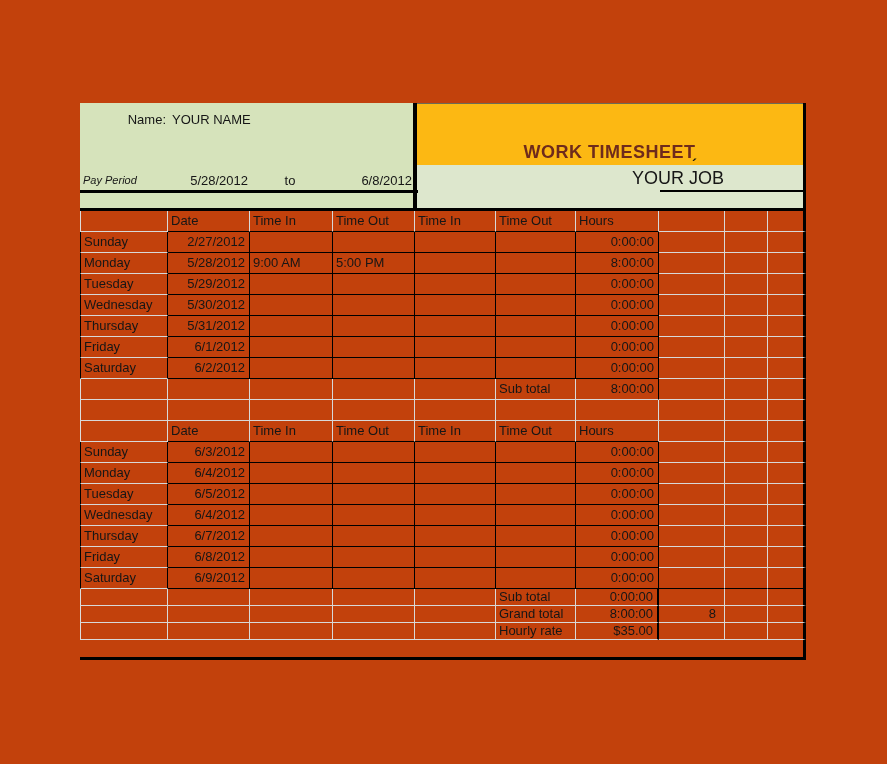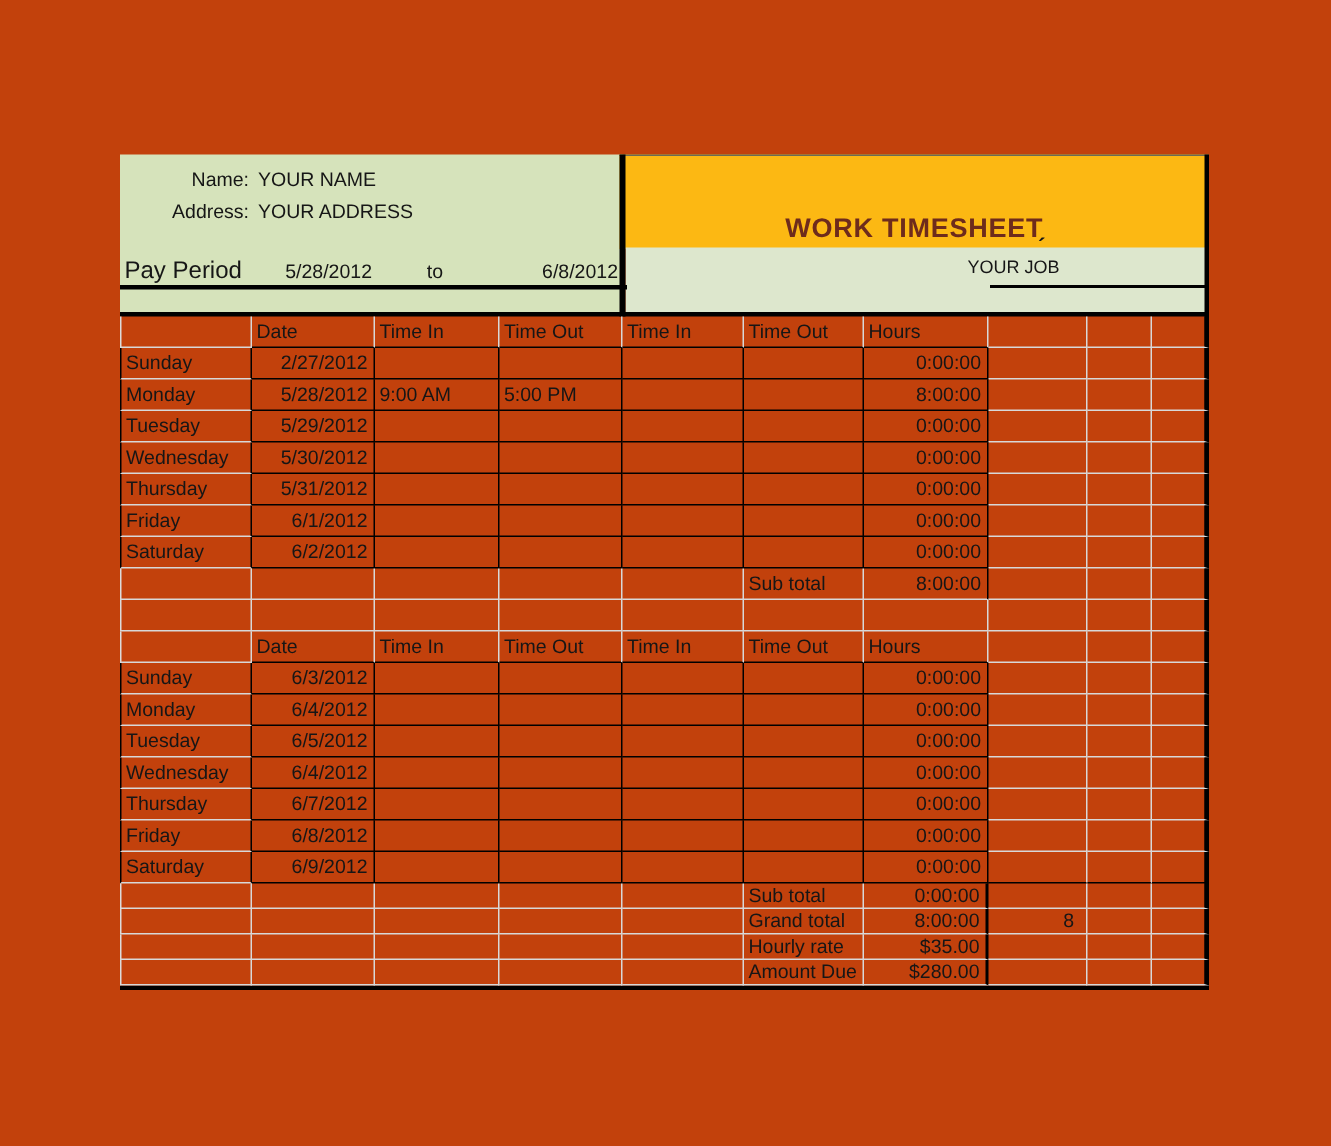--- a/index.html
+++ b/index.html
@@ -18,25 +18,25 @@
   .h-line-pay  { position:absolute; left:0; top:87px; width:338px; height:3px; background:#000; }
   .job-underline{ position:absolute; left:580px; top:87px; width:146px; height:2px; background:#000; }
   .h-line-strip{ position:absolute; left:0; top:105px; width:726px; height:3px; background:#000; }
   .v-right     { position:absolute; left:723px; top:0; width:3px; height:557px; background:#000; }
   .h-bottom    { position:absolute; left:0; top:554px; width:726px; height:3px; background:#000; }
 
   .sheet-title { font-size:18px; font-weight:bold; letter-spacing:0.5px; color:#6e2b1c; padding-bottom:3px;text-align:center; }
   .id-line  { position:absolute; left:0; width:335px; height:21px; font-size:13px; line-height:21px; white-space:nowrap; }
   .id-label { display:inline-block; width:86px; text-align:right; }
   .id-value { margin-left:6px; }
-  .pay-label { position:absolute; left:3px;  top:68px; font-size:16px; line-height:19px; }
+  .pay-label { position:absolute; left:3px;  top:68px; font-size:11px; line-height:19px;font-style:italic; }
   .pay-start { position:absolute; left:88px; top:68px; width:80px; text-align:right; font-size:13px; line-height:19px; }
   .pay-to    { position:absolute; left:170px; top:68px; width:80px; text-align:center; font-size:13px; line-height:19px; }
   .pay-end   { position:absolute; left:250px; top:68px; width:82px; text-align:right; font-size:13px; line-height:19px; }
-  .job-text  { position:absolute; left:565px; top:66px; font-size:12px; line-height:18px; }
+  .job-text  { position:absolute; left:552px; top:66px; font-size:18px; line-height:18px; }
   .job-tick  { position:absolute; left:612px; top:53px; font-size:15px; font-weight:bold; }
 
   
   .tables { position:absolute; left:0; top:108px; width:726px; }
   .row { display:grid; grid-template-columns:88px 82px 83px 82px 81px 80px 83px 66px 43px 38px; height:21px; }
   .row.sum { height:17px; }
   .row.sum .cell { line-height:16px; }
   .cell { box-sizing:border-box; height:100%; overflow:hidden; white-space:nowrap;
           font-size:13px; line-height:20px;
           border-right:1px solid #d8d8d8; border-bottom:1px solid #d8d8d8; }
@@ -62,23 +62,20 @@
 </head>
 <body>
 
 <div class="page">
   <div class="sheet">
 
     <div class="green-left">
       <div class="id-line" style="top:6px">
         <span class="id-label">Name:</span><span class="id-value">YOUR NAME</span>
       </div>
-      <div class="id-line" style="top:27px">
-        <span class="id-label">Address:</span><span class="id-value">YOUR ADDRESS</span>
-      </div>
       <span class="pay-label">Pay Period</span>
       <span class="pay-start">5/28/2012</span>
       <span class="pay-to">to</span>
       <span class="pay-end">6/8/2012</span>
     </div>
 
     <div class="orange-band">
       <span class="sheet-title">WORK TIMESHEET</span>
     </div>
 
@@ -369,29 +366,17 @@
             <div class="cell"></div>
             <div class="cell"></div>
             <div class="cell"></div>
             <div class="cell ta-l">Hourly rate</div>
             <div class="cell c-hr ta-r">$35.00</div>
             <div class="cell c-h ta-r pad8"></div>
             <div class="cell c-i"></div>
             <div class="cell c-j"></div>
           </div>
 
-          <div class="row sum">
-            <div class="cell c-day"></div>
-            <div class="cell"></div>
-            <div class="cell"></div>
-            <div class="cell"></div>
-            <div class="cell"></div>
-            <div class="cell ta-l">Amount Due</div>
-            <div class="cell c-hr ta-r">$280.00</div>
-            <div class="cell c-h ta-r pad8"></div>
-            <div class="cell c-i"></div>
-            <div class="cell c-j"></div>
-          </div>
         </div>
 
     </div>
   </div>
 </div>
 
 </body></html>

